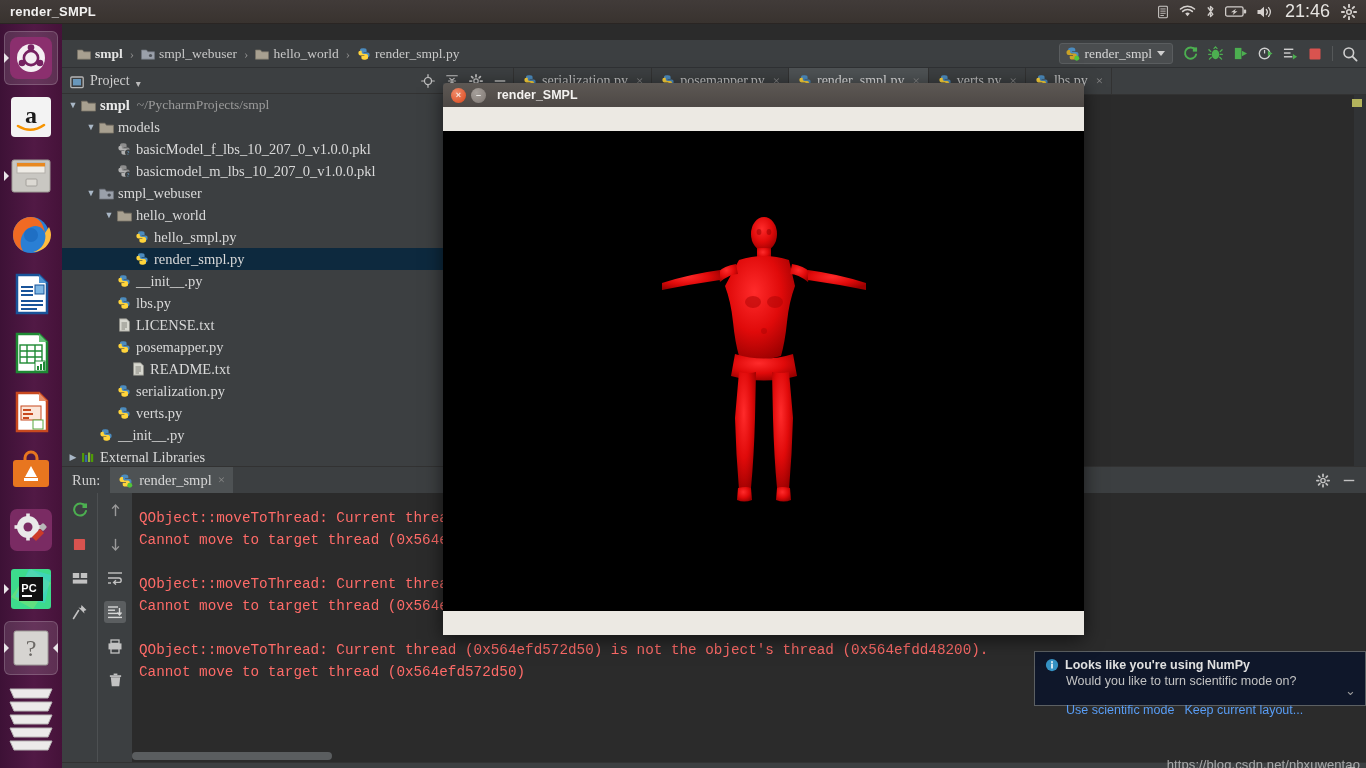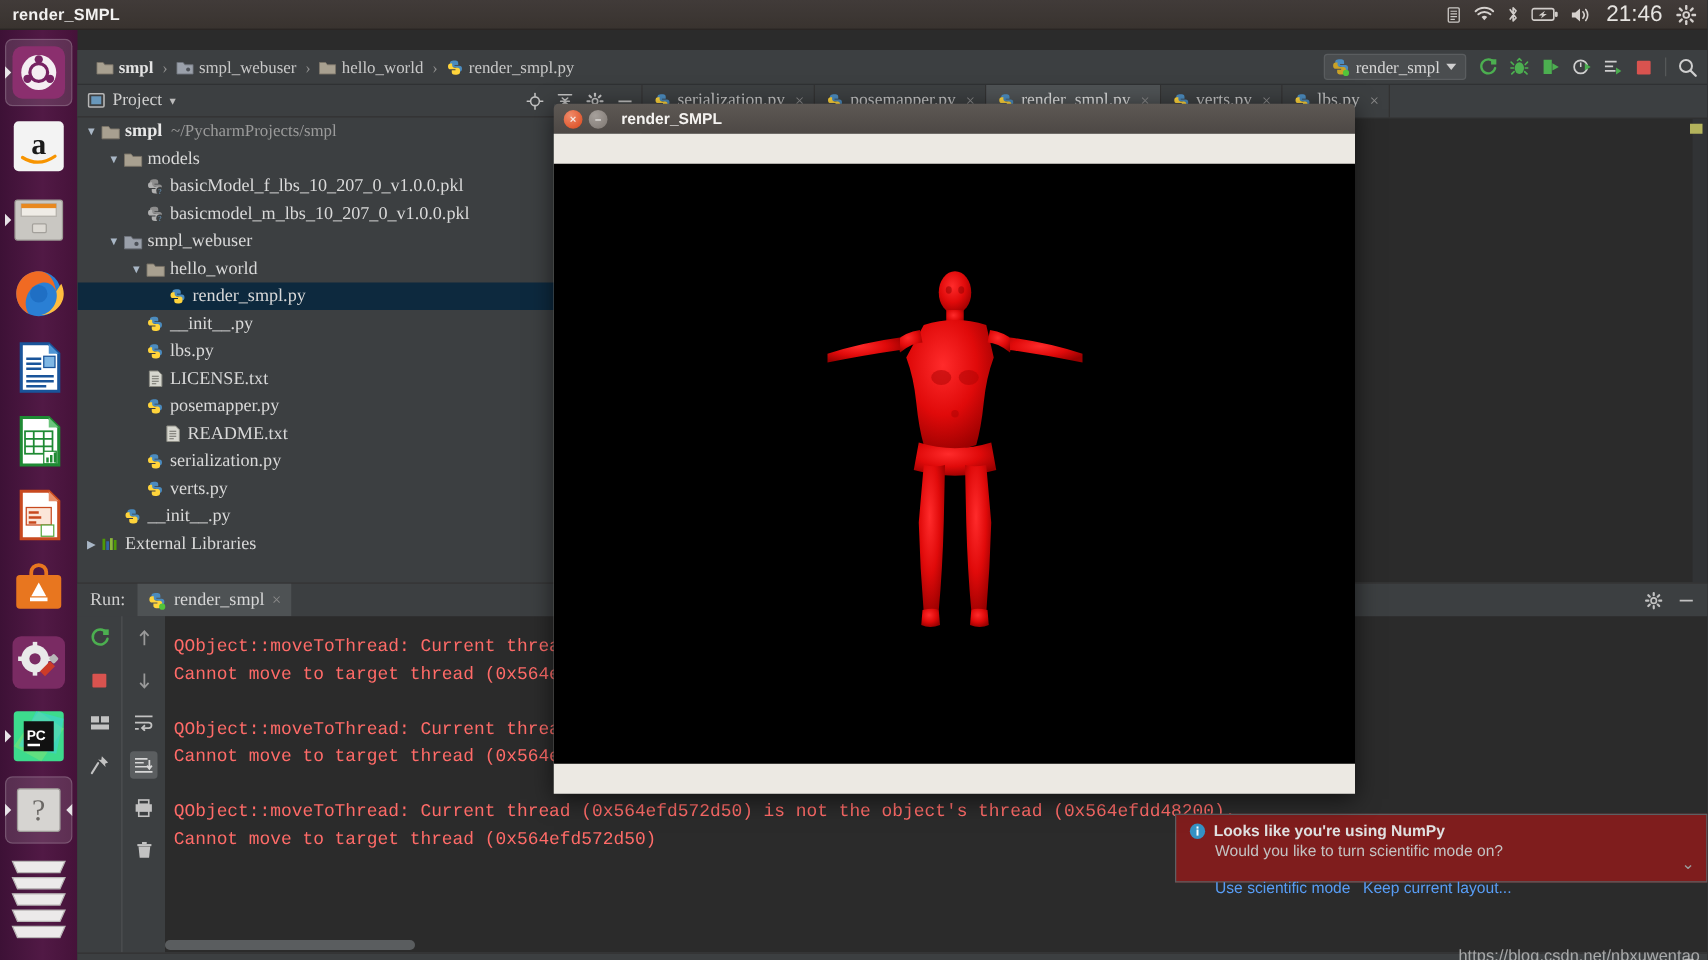--- a/index.html
+++ b/index.html
@@ -77,21 +77,21 @@
 
   
   .proj {
     position: absolute; top: 28px; left: 0; width: 452px; bottom: 318px;
     background: #3c3f41; border-right: 1px solid #323232;
   }
   .proj-head {
     height: 26px; display: flex; align-items: center; padding: 0 6px 0 8px;
     background: #3c3f41; border-bottom: 1px solid #323232;
   }
-  .proj-title { display: flex; align-items: center; gap: 6px; font-family: "Liberation Serif", serif;
+  .proj-title { display: flex; align-items: flex-end; gap: 6px; font-family: "Liberation Serif", serif;
     font-size: 14px; color: #cfcfcf; }
   .proj-head-right { margin-left: auto; display: flex; align-items: center; gap: 10px; }
   .sq-icon { width: 14px; height: 14px; display: inline-flex; align-items: center; justify-content: center; }
 
   .tree { position: absolute; top: 26px; left: 0; right: 0; bottom: 0; overflow: hidden;
     font-family: "Liberation Serif", serif; font-size: 14.5px; color: #d3d3d3; }
   .tnode { height: 22px; display: flex; align-items: center; white-space: nowrap; padding-left: 4px; }
   .tnode.sel { background: #0d293e; }
   .tw { display: inline-block; width: 14px; text-align: center; color: #a9b7c6; font-size: 9px; flex: none; }
   .ticon2 { width: 16px; height: 16px; margin-right: 4px; flex: none; display: inline-flex;
@@ -138,22 +138,22 @@
   .rs-btn.on { background: #5b5e60; }
 
   .console { position: absolute; top: 26px; left: 70px; right: 0; bottom: 0; background: #2b2b2b;
     font-family: "Liberation Mono", monospace; font-size: 14.3px; line-height: 22px;
     color: #ff6b68; padding: 14px 0 0 7px; overflow: hidden; white-space: pre; }
   .console .ln { color: #ff6b68; }
   .hscroll { position: absolute; left: 70px; bottom: 2px; width: 200px; height: 8px; background: #5a5d5f; border-radius: 4px; }
 
   
   .balloon {
-    position: absolute; right: 0; bottom: 78px; width: 426px; height: 55px;
-    background: #7f1d1d; border: 1px solid #5c6063;
+    position: absolute; right: 0; bottom: 78px; width: 332px; height: 55px;
+    background: #0f172a; border: 1px solid #5c6063;
     padding: 6px 10px 0 10px; font-size: 12.5px; color: #c9c9c9;
   }
   .balloon .row1 { display: flex; align-items: center; gap: 6px; font-weight: bold; color: #e0e0e0; font-size: 12.5px; }
   .balloon .row2 { margin-top: 2px; color: #c3c3c3; font-size: 12.5px; padding-left: 21px; }
   .balloon .row3 { margin-top: 15px; padding-left: 21px; display: flex; gap: 10px; align-items: center; }
   .balloon a { color: #589df6; text-decoration: none; font-size: 12.5px; }
   .balloon .chev { position: absolute; right: 9px; bottom: 7px; color: #9a9a9a; font-size: 13px; }
 
   
   .statusbar { position: absolute; left: 0; right: 0; bottom: 0; height: 22px; background: #3c3f41;
@@ -609,20 +609,30 @@
           </div>
           <div class="tnode" style="padding-left: 40px;">
             <span class="tw">▼</span>
             <span class="ticon2">
               <svg width="15" height="13" viewBox="0 0 14 12">
                 <path d="M0.5 2 h5 l1.4 1.8 h6.6 v7.4 h-13 z" fill="#a8a090" stroke="#7a7468" stroke-width="0.7"></path>
               </svg>
             </span>
             <span class="tlabel">hello_world</span>
           </div>
+          <div class="tnode" style="padding-left: 58px;">
+            <span class="tw"></span>
+            <span class="ticon2">
+              <svg width="14" height="14" viewBox="0 0 14 14">
+                <path d="M6.8 1.3 c2.4 0 2.8 .9 2.8 2.2 v1.4 H6.6 v.7 h4 c1.2 0 2 .7 2 2.3 s-.8 2.4-2 2.4 H9.3 V8.9 c0-1.3-.9-2-2.1-2 H4.8 c-1 0-1.8-.8-1.8-1.8 V3.5 c0-1.3.5-2.2 3.8-2.2z" fill="#4b8bbe"></path>
+                <path d="M7.2 12.7 c-2.4 0-2.8-.9-2.8-2.2 V9.1 h3 v-.7 h-4 c-1.2 0-2-.7-2-2.3 s.8-2.4 2-2.4 h1.3 v1.4 c0 1.3.9 2 2.1 2 h2.4 c1 0 1.8.8 1.8 1.8 v1.6 c0 1.3-.5 2.2-3.8 2.2z" fill="#ffd43b"></path>
+              </svg>
+            </span>
+            <span class="tlabel">hello_smpl.py</span>
+          </div>
           <div class="tnode sel" style="padding-left: 58px;">
             <span class="tw"></span>
             <span class="ticon2">
               <svg width="14" height="14" viewBox="0 0 14 14">
                 <path d="M6.8 1.3 c2.4 0 2.8 .9 2.8 2.2 v1.4 H6.6 v.7 h4 c1.2 0 2 .7 2 2.3 s-.8 2.4-2 2.4 H9.3 V8.9 c0-1.3-.9-2-2.1-2 H4.8 c-1 0-1.8-.8-1.8-1.8 V3.5 c0-1.3.5-2.2 3.8-2.2z" fill="#4b8bbe"></path>
                 <path d="M7.2 12.7 c-2.4 0-2.8-.9-2.8-2.2 V9.1 h3 v-.7 h-4 c-1.2 0-2-.7-2-2.3 s.8-2.4 2-2.4 h1.3 v1.4 c0 1.3.9 2 2.1 2 h2.4 c1 0 1.8.8 1.8 1.8 v1.6 c0 1.3-.5 2.2-3.8 2.2z" fill="#ffd43b"></path>
               </svg>
             </span>
             <span class="tlabel">render_smpl.py</span>
           </div>

